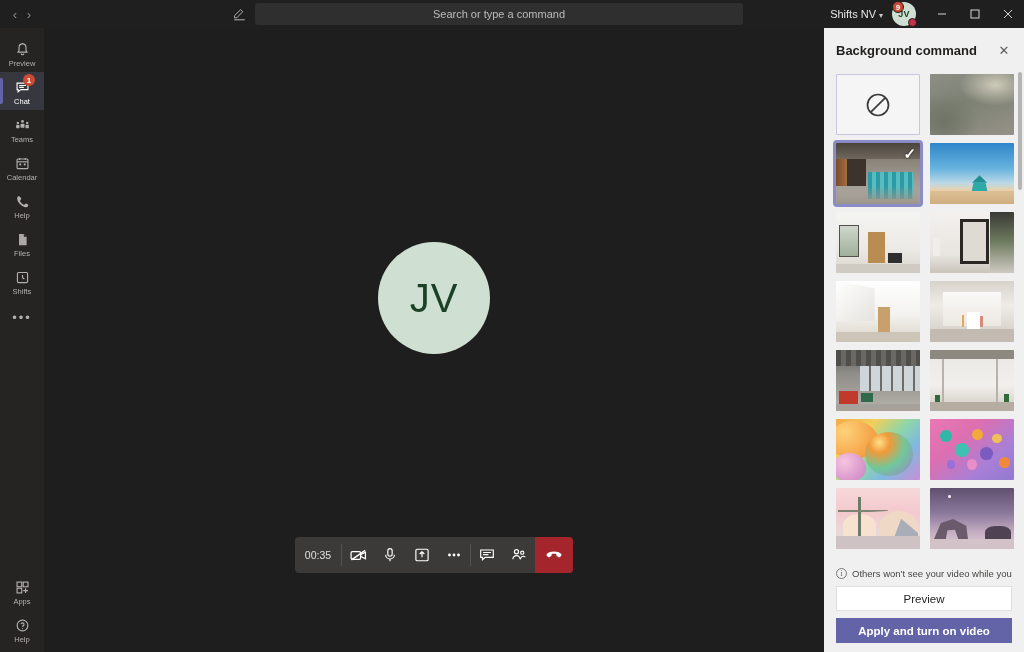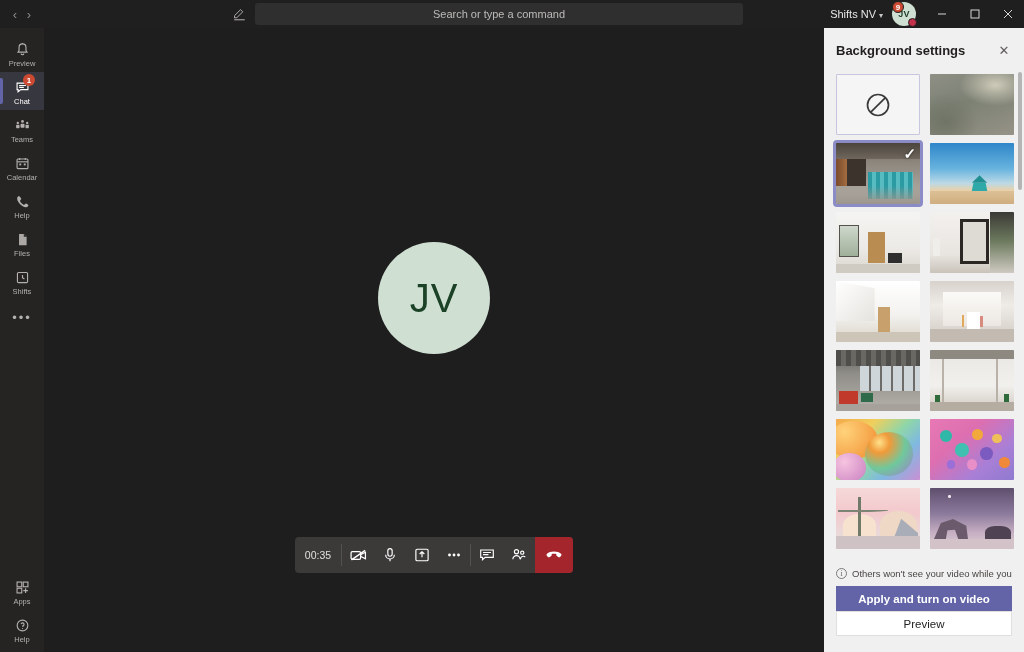--- a/index.html
+++ b/index.html
@@ -441,21 +441,21 @@
       <svg width="20" height="20" viewBox="0 0 20 20" fill="currentColor">
         <path d="M10 6.4 c-2.8 0-5.4.9-7 2.3 -.7.6-.6 1.5-.1 2.1l1 1.1c.5.5 1.2.5 1.8.1l1.5-1c.4-.3.5-.6.5-1v-1c.7-.2 1.5-.3 2.3-.3s1.6.1 2.3.3v1c0 .4.1.7.5 1l1.5 1c.6.4 1.3.4 1.8-.1l1-1.1c.5-.6.6-1.5-.1-2.1 -1.6-1.4-4.2-2.3-7-2.3z"></path>
       </svg>
     </div>
   </div>
 </div>
 
 <div class="panel">
 
   <div class="panel-head">
-    <div class="panel-title">Background settings</div>
+    <div class="panel-title">Background command</div>
     <div class="panel-close">✕</div>
   </div>
 
   <div class="thumb-scroll">
     <div class="thumb-grid">
 
       <div class="thumb none-tile">
         <svg width="26" height="26" viewBox="0 0 26 26" fill="none" stroke="#3a3a3a" stroke-width="1.7">
           <circle cx="13" cy="13" r="10.5"></circle>
             <path d="M5.8 20.2 L20.2 5.8"></path>
@@ -577,16 +577,16 @@
     <div class="scrollbar-track">
       <div class="scrollbar-thumb"></div>
     </div>
   </div>
 
   <div class="panel-foot">
     <div class="notice">
       <span class="notice-ico">i</span>
       <span>Others won't see your video while you previe...</span>
     </div>
+    <button class="btn btn-preview">Preview</button>
     <button class="btn btn-apply">Apply and turn on video</button>
-    <button class="btn btn-preview">Preview</button>
   </div>
 </div>
 
 </body></html>

